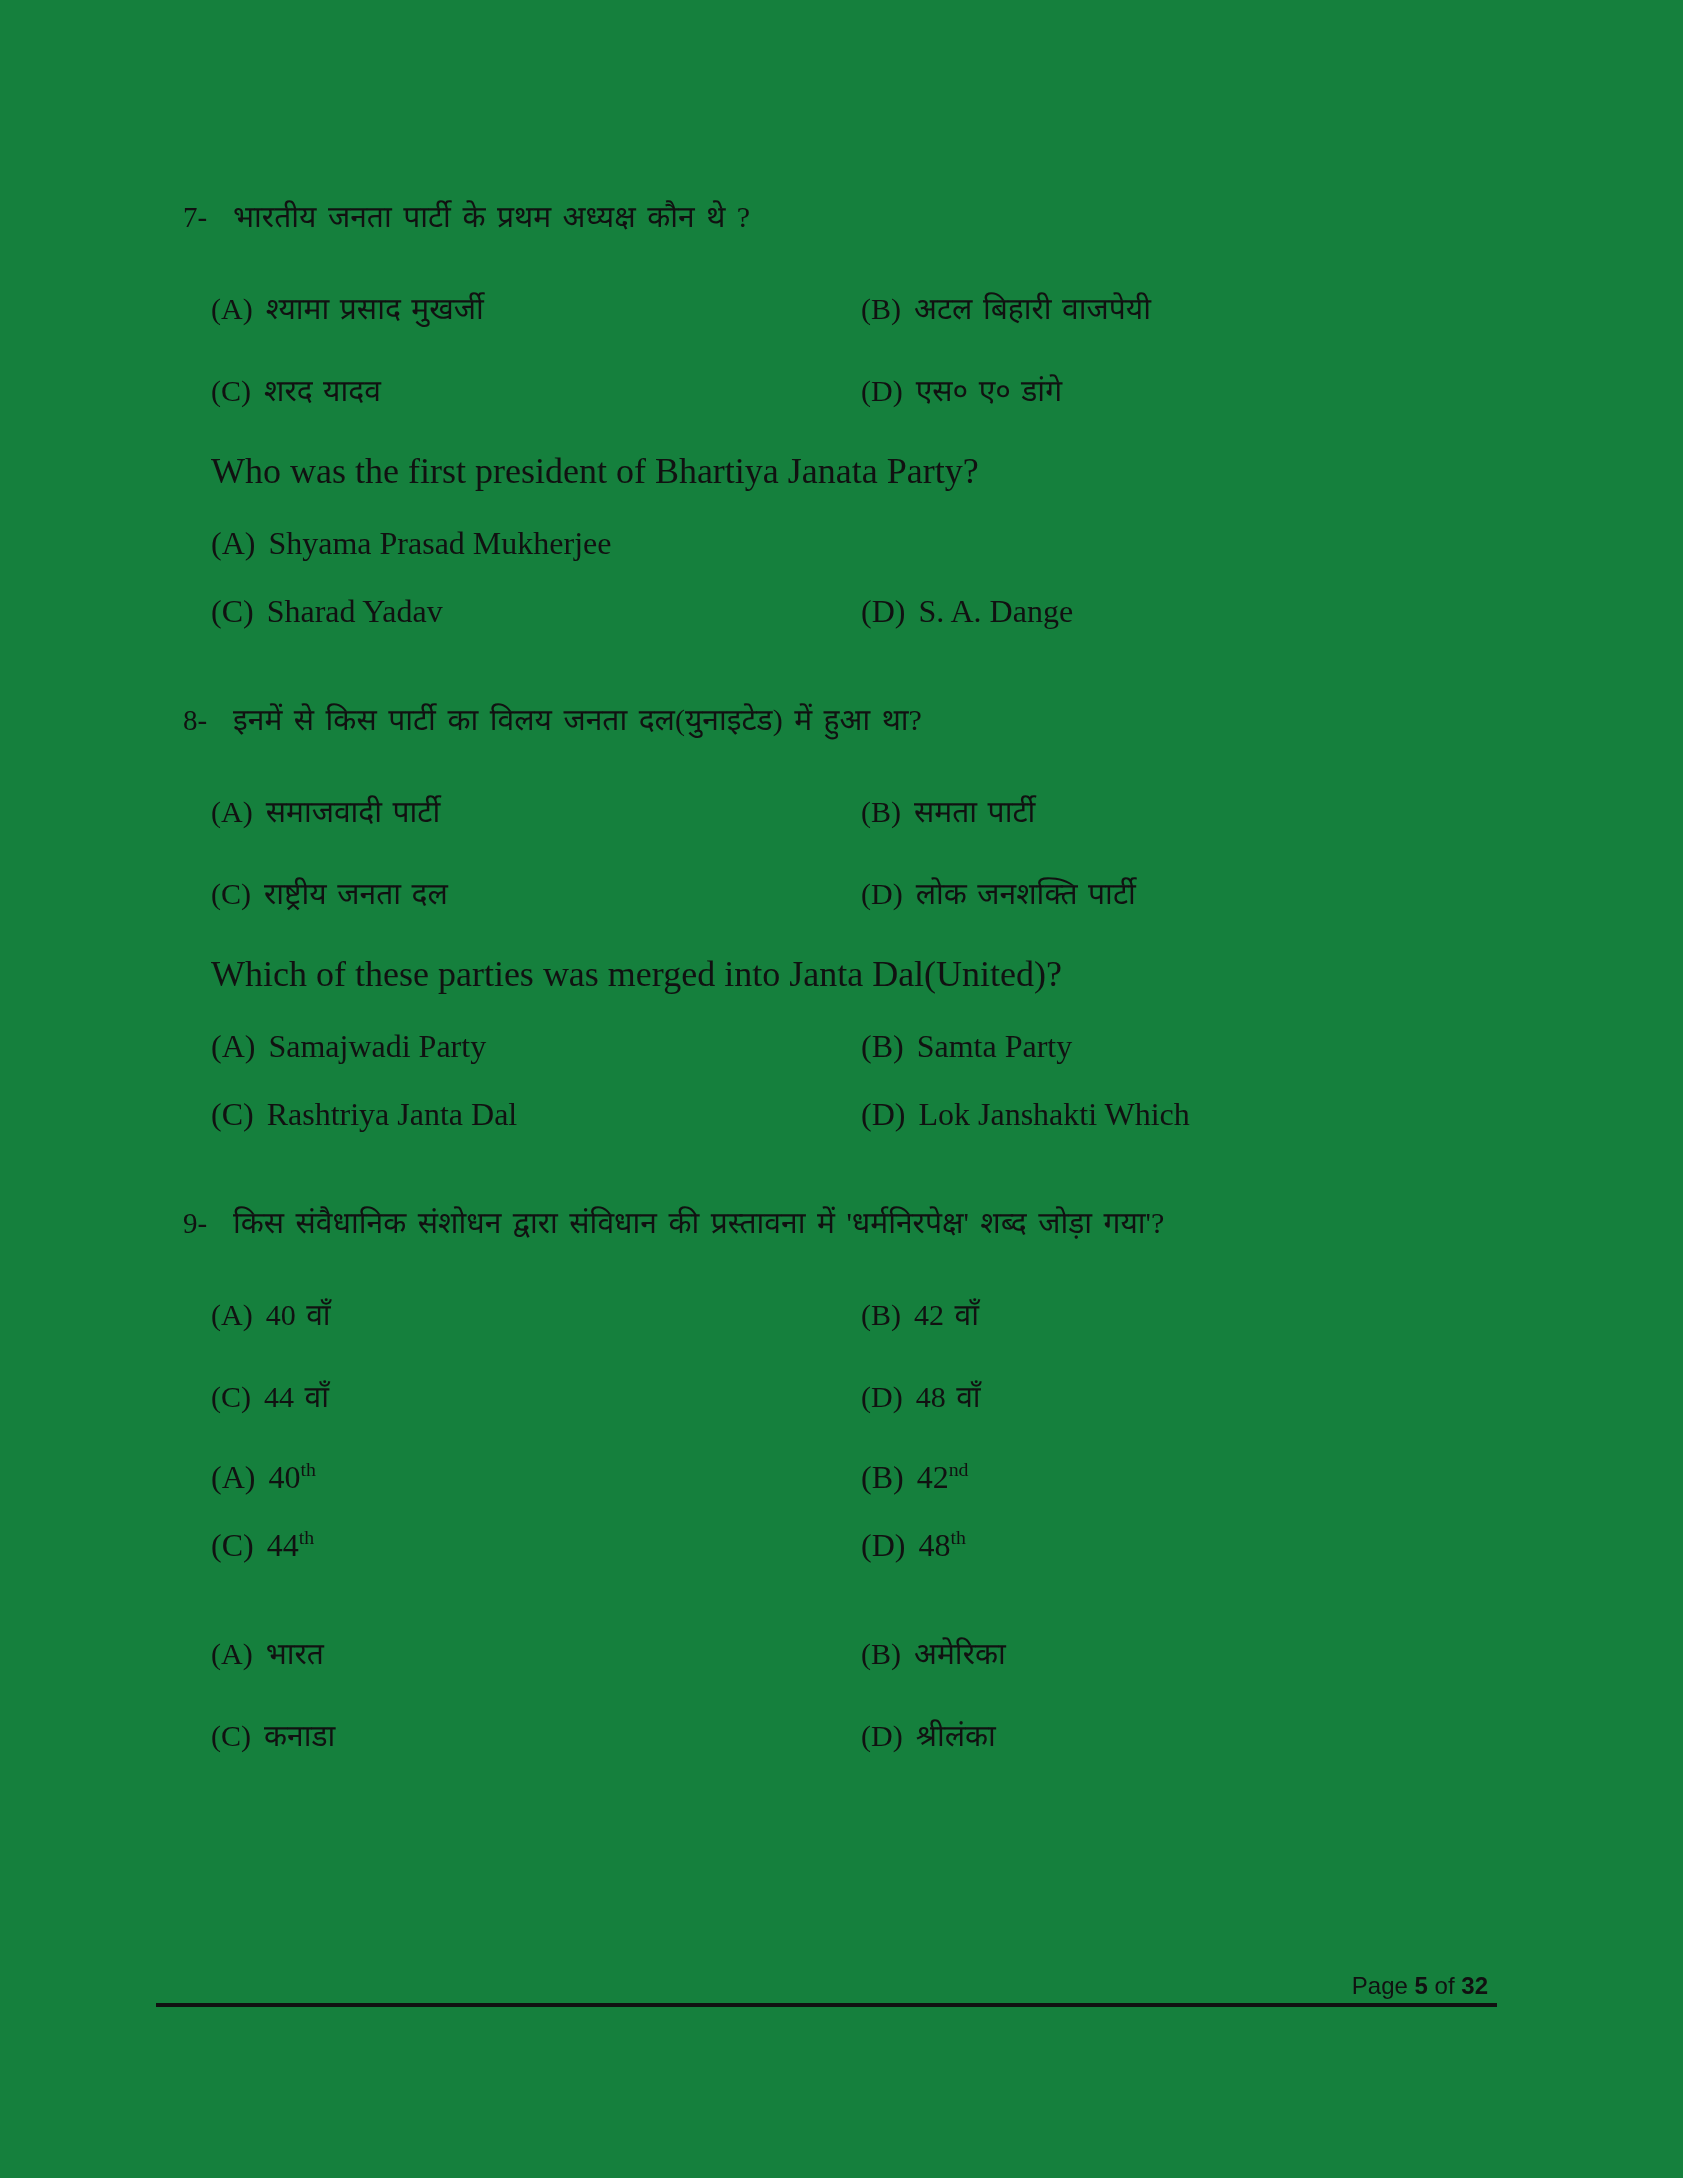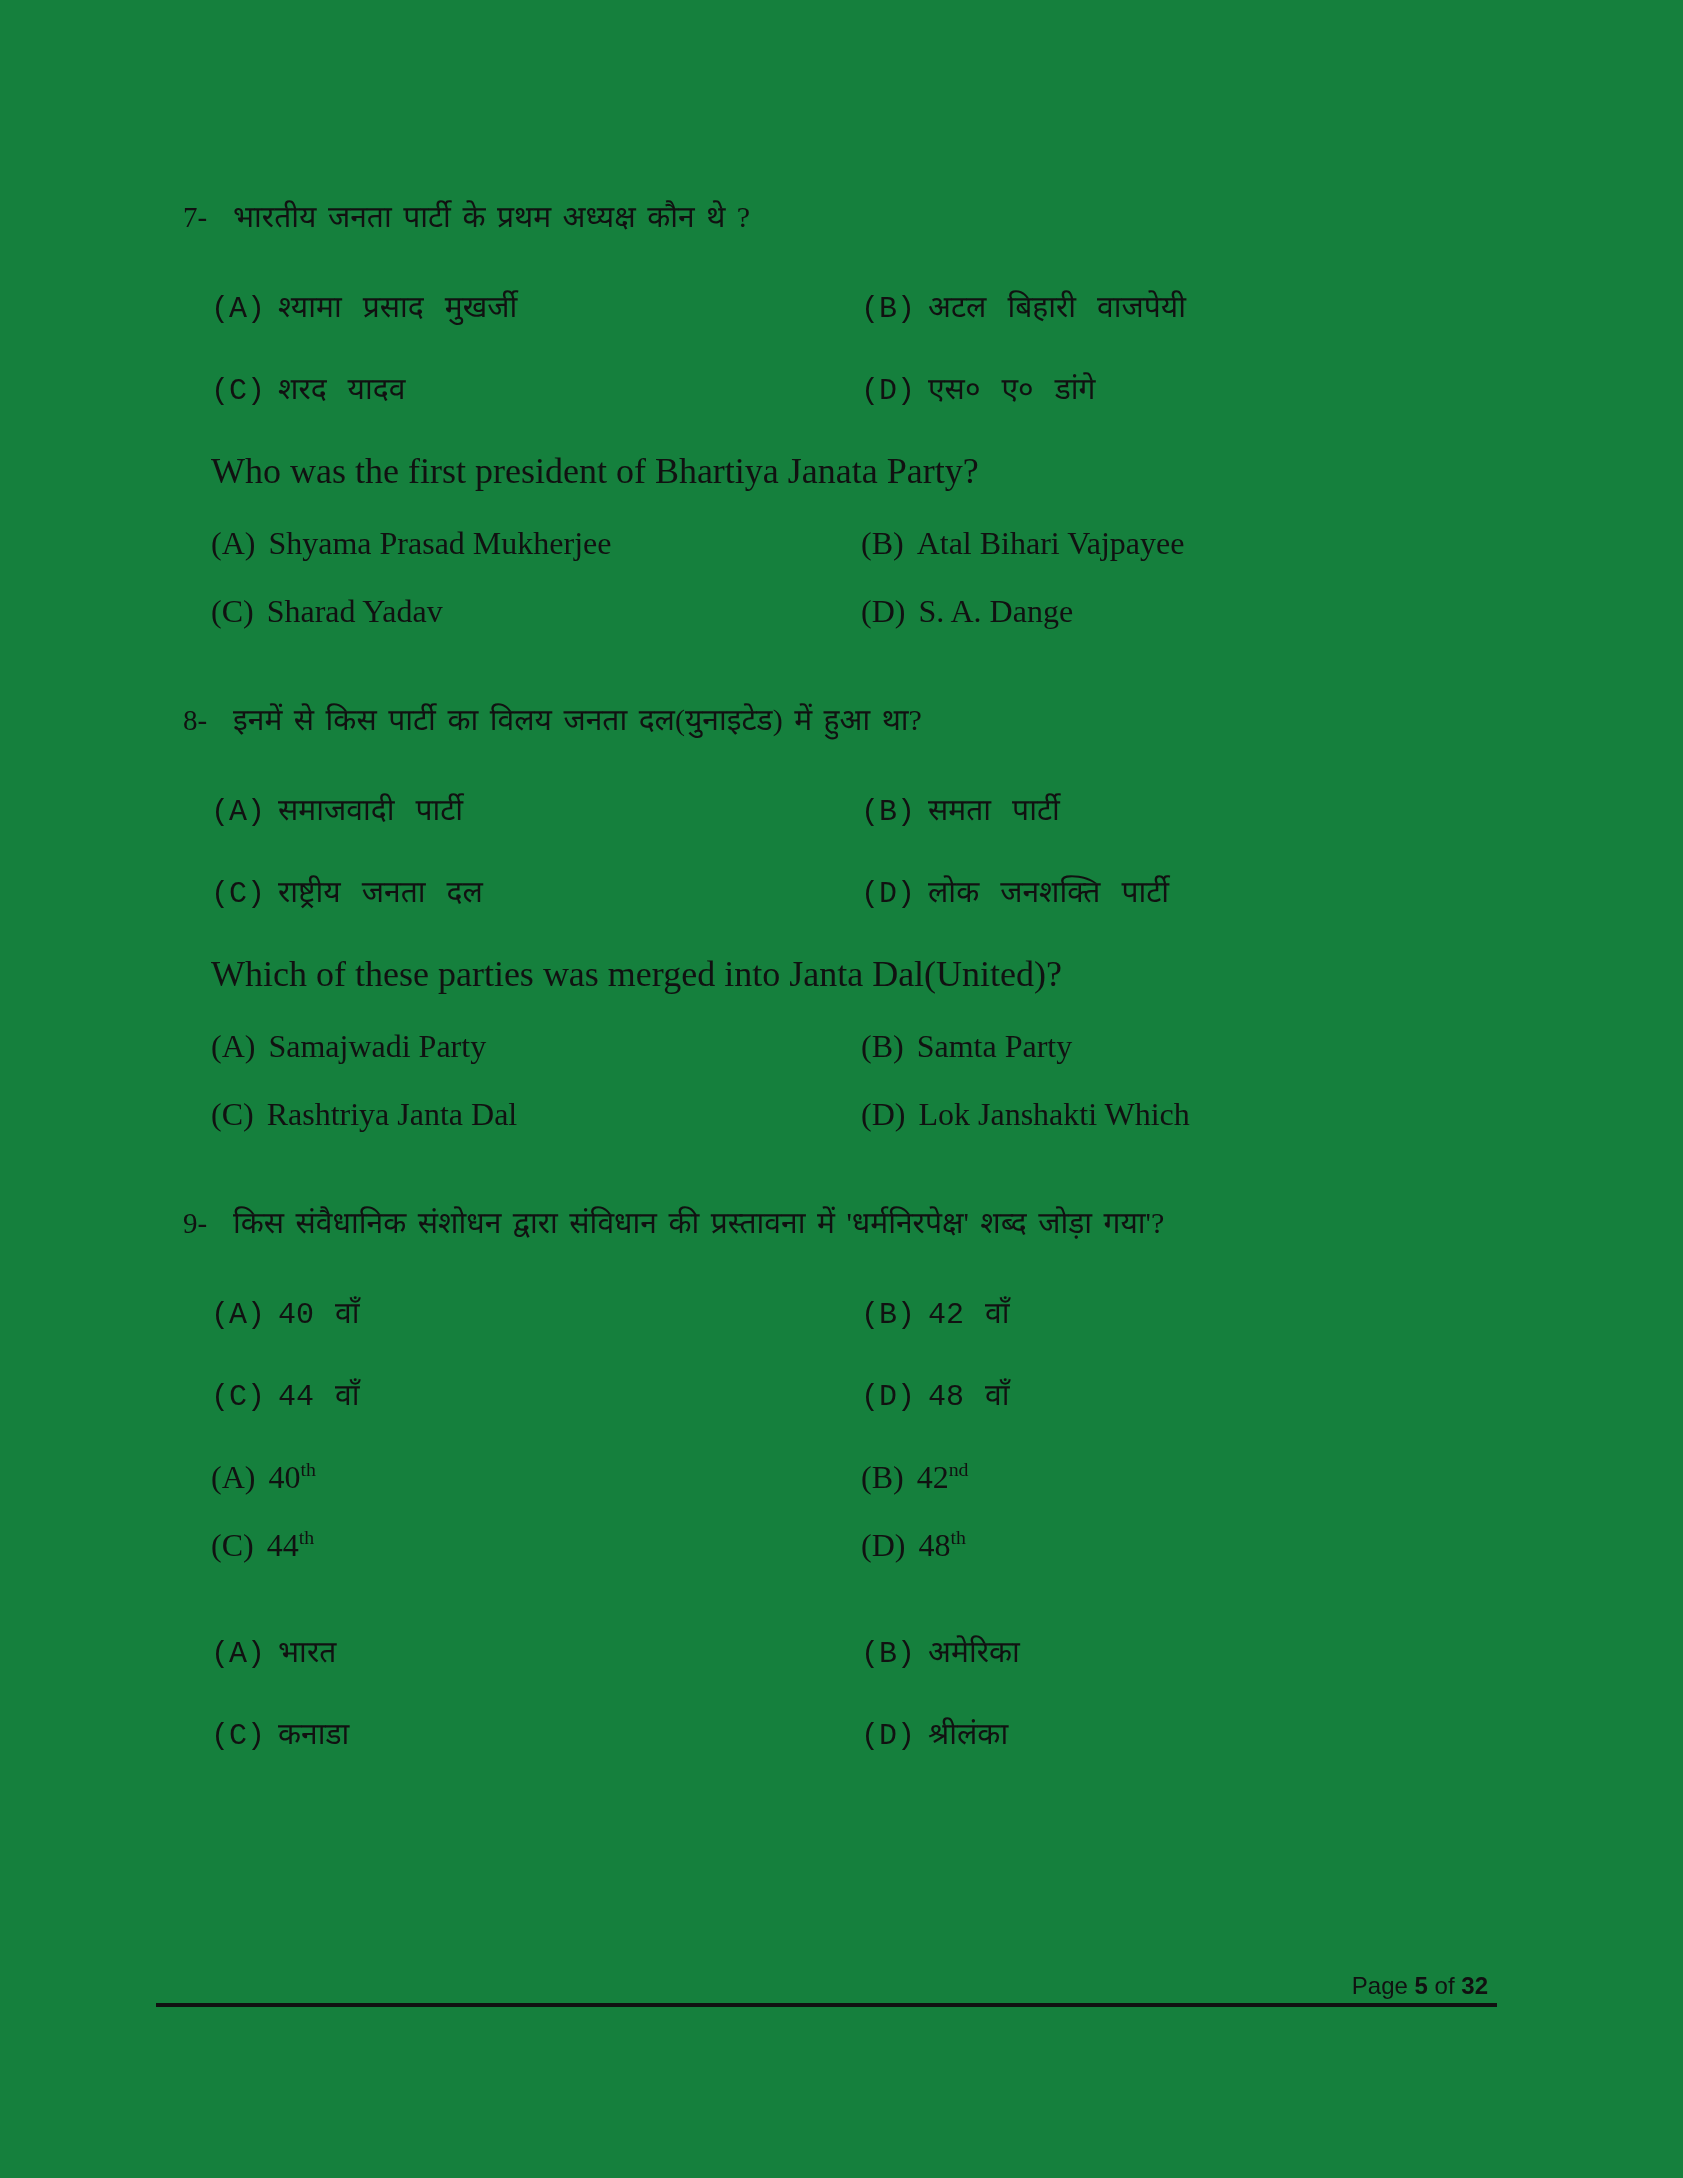--- a/index.html
+++ b/index.html
@@ -44,21 +44,20 @@
   .opt-row {
     display: grid;
     grid-template-columns: 650px auto;
     padding-left: 28px;
   }
   .opt-row.hi {
     font-size: 30px;
     line-height: 42px;
     margin-bottom: 40px;
     word-spacing: 3px;
-    font-family: Liberation Mono, monospace;
   }
   .opt-row.en {
     font-size: 32px;
     line-height: 38px;
     margin-bottom: 30px;
   }
   .opt-label { margin-right: 13px; }
 
   
   .q-eng {
@@ -119,23 +118,20 @@
           <span class="opt-label">(C)</span><span class="opt-text">शरद यादव</span>
         </div>
         <div class="opt">
           <span class="opt-label">(D)</span><span class="opt-text">एस० ए० डांगे</span>
         </div>
       </div>
       <div class="q-eng">Who was the first president of Bhartiya Janata Party?</div>
       <div class="opt-row en">
         <div class="opt">
           <span class="opt-label">(A)</span><span class="opt-text">Shyama Prasad Mukherjee</span>
-        </div>
-        <div class="opt">
-          <span class="opt-label">(B)</span><span class="opt-text">Atal Bihari Vajpayee</span>
         </div>
       </div>
       <div class="opt-row en">
         <div class="opt">
           <span class="opt-label">(C)</span><span class="opt-text">Sharad Yadav</span>
         </div>
         <div class="opt">
           <span class="opt-label">(D)</span><span class="opt-text">S. A. Dange</span>
         </div>
       </div>

